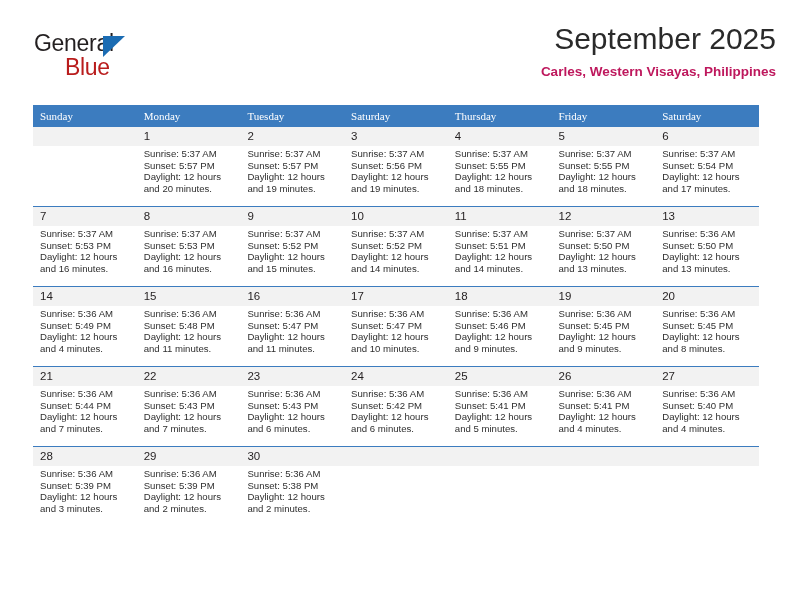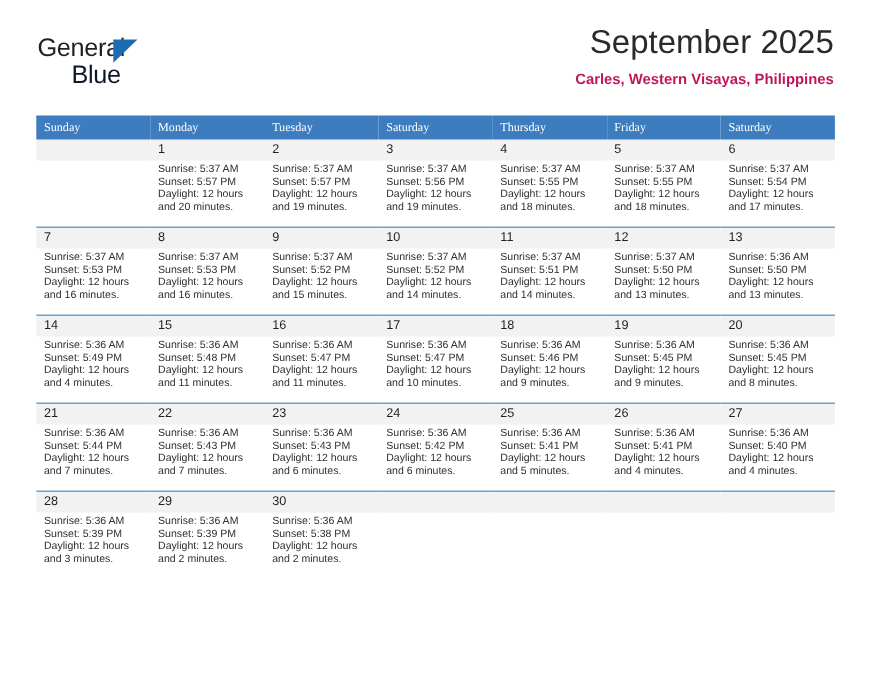--- a/index.html
+++ b/index.html
@@ -19,21 +19,21 @@
     width: 792px;
     height: 612px;
     box-sizing: border-box;
   }
 
   
   .header {
     position: absolute;
     left: 34px;
     top: 22px;
-    right: 34px;
+    right: 16px;
     height: 76px;
   }
   .brand {
     position: absolute;
     left: 0;
     top: 8px;
     width: 140px;
     height: 52px;
   }
   .brand-general {
@@ -54,21 +54,21 @@
     border-top: 0 solid transparent;
     border-left: 22px solid #1b6cb3;
     border-bottom: 21px solid transparent;
   }
   .brand-blue {
     position: absolute;
     left: 31px;
     top: 24px;
     font-size: 23px;
     letter-spacing: -0.3px;
-    color: #0f172a;
+    color: #b91c1c;
     line-height: 26px;
   }
   .title-wrap {
     position: absolute;
     right: 0;
     top: 0;
     text-align: right;
   }
   .cal-title {
     font-size: 30px;

